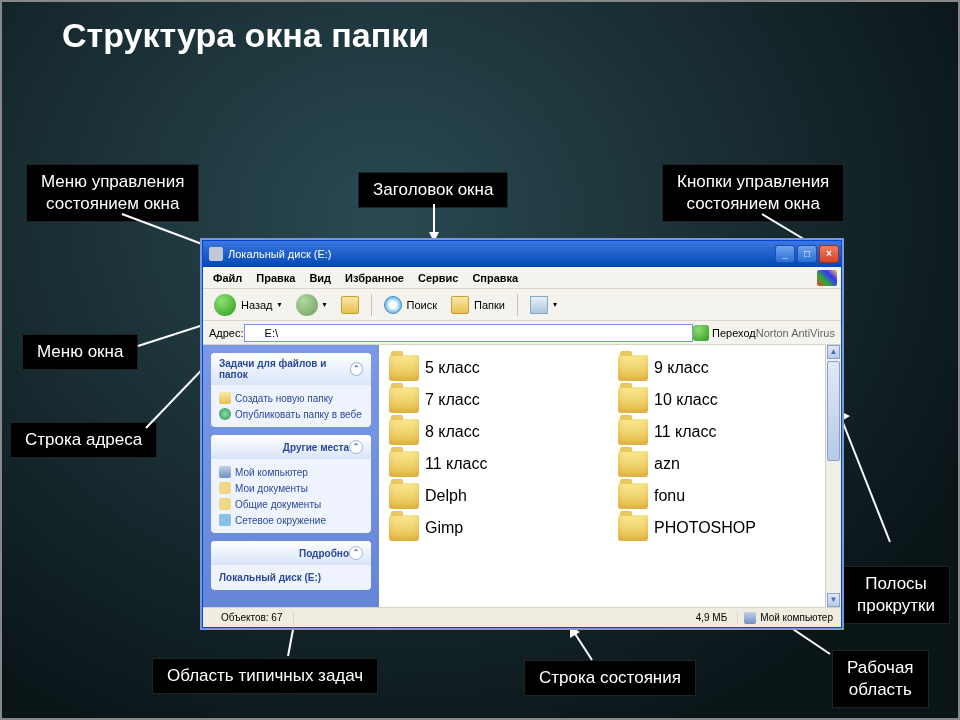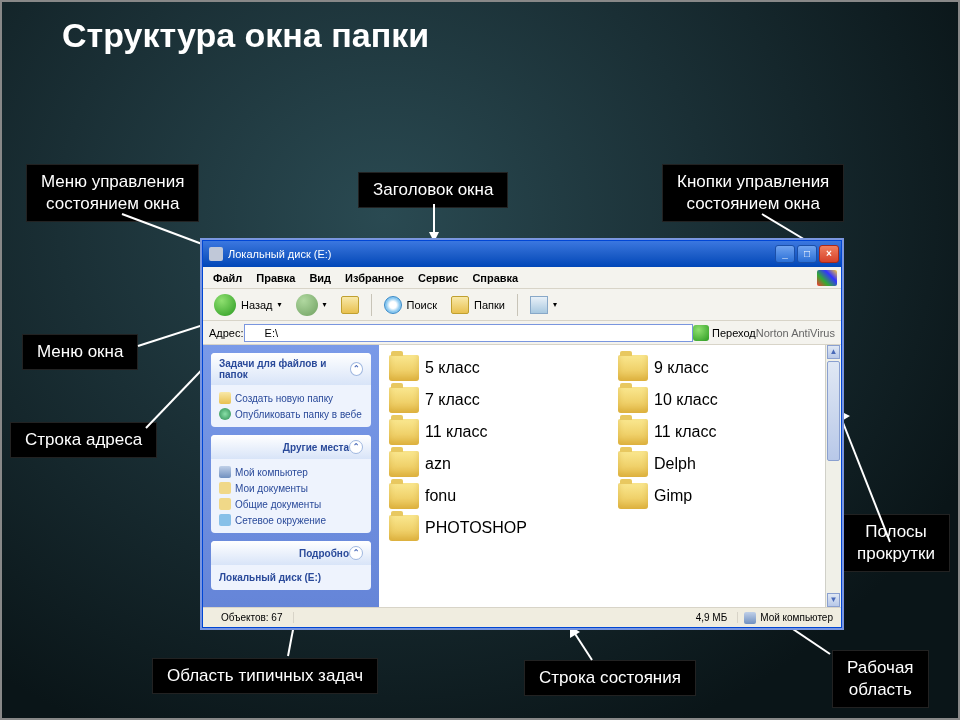--- a/index.html
+++ b/index.html
@@ -134,21 +134,21 @@
 
 <div class="label" style="left:24px; top:162px;">Меню управления
 состоянием окна</div>
 <div class="label" style="left:356px; top:170px;">Заголовок окна</div>
 <div class="label" style="left:660px; top:162px;">Кнопки управления
 состоянием окна</div>
 <div class="label" style="left:20px; top:332px;">Меню окна</div>
 <div class="label" style="left:8px; top:420px;">Строка адреса</div>
 <div class="label" style="left:540px; top:360px;">Панель
 инструментов</div>
-<div class="label" style="left:840px; top:512px;">Полосы
+<div class="label" style="left:840px; top:564px;">Полосы
 прокрутки</div>
 <div class="label" style="left:830px; top:648px;">Рабочая
 область</div>
 <div class="label" style="left:150px; top:656px;">Область типичных задач</div>
 <div class="label" style="left:522px; top:658px;">Строка состояния</div>
 
 <svg class="arrow" style="left:100px;top:208px;width:130px;height:48px">
     <line x1="20" y1="4" x2="116" y2="40"></line>
     <polygon points="116,40 106,30 104,40"></polygon>
   </svg>
@@ -313,20 +313,24 @@
           <div class="fitem">
             <span class="ficon"></span>
             <span>7 класс</span>
           </div>
           <div class="fitem">
             <span class="ficon"></span>
             <span>10 класс</span>
           </div>
           <div class="fitem">
             <span class="ficon"></span>
+            <span>8 класс</span>
+          </div>
+          <div class="fitem">
+            <span class="ficon"></span>
             <span>11 класс</span>
           </div>
           <div class="fitem">
             <span class="ficon"></span>
             <span>11 класс</span>
           </div>
           <div class="fitem">
             <span class="ficon"></span>
             <span>azn</span>
           </div>

